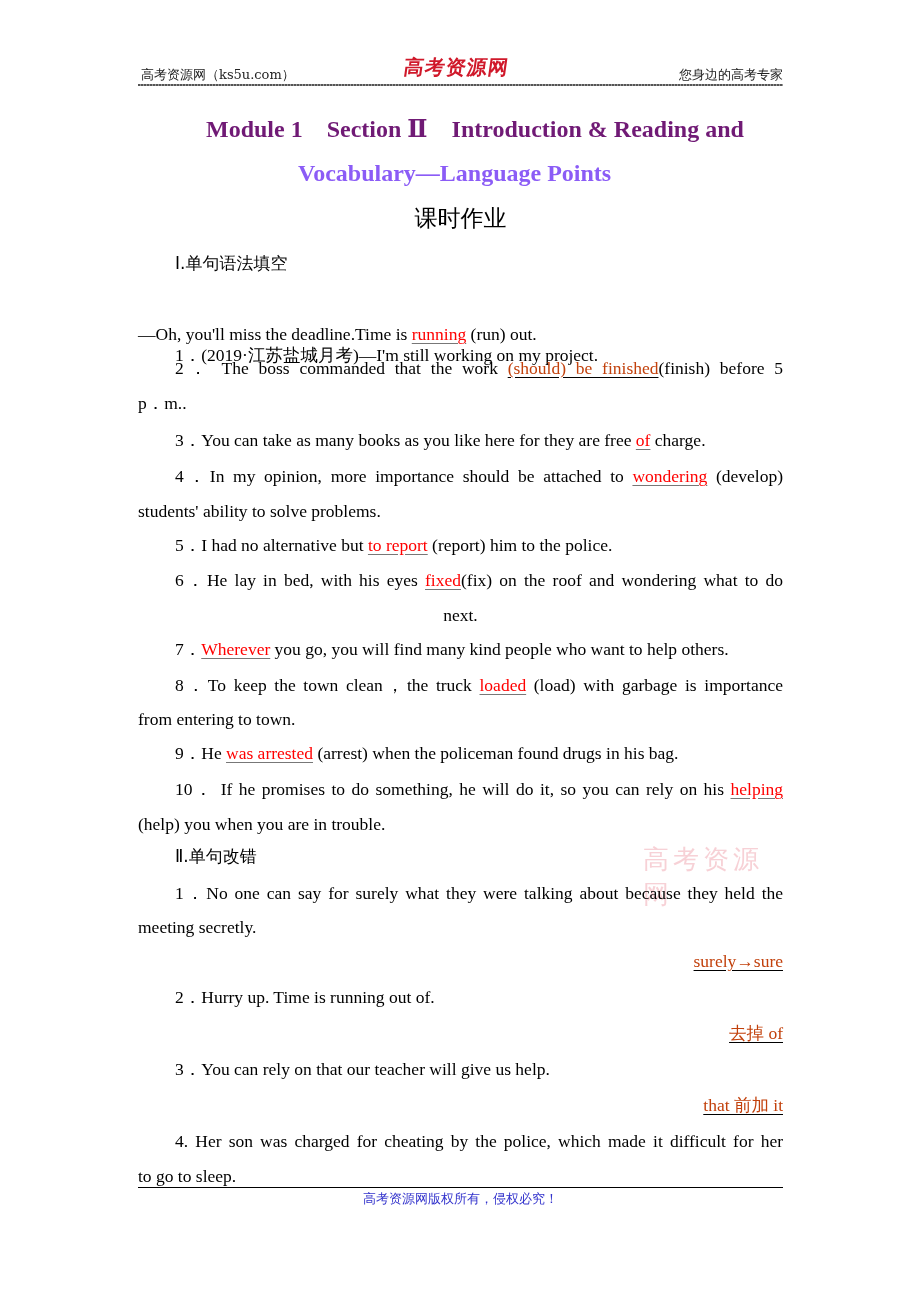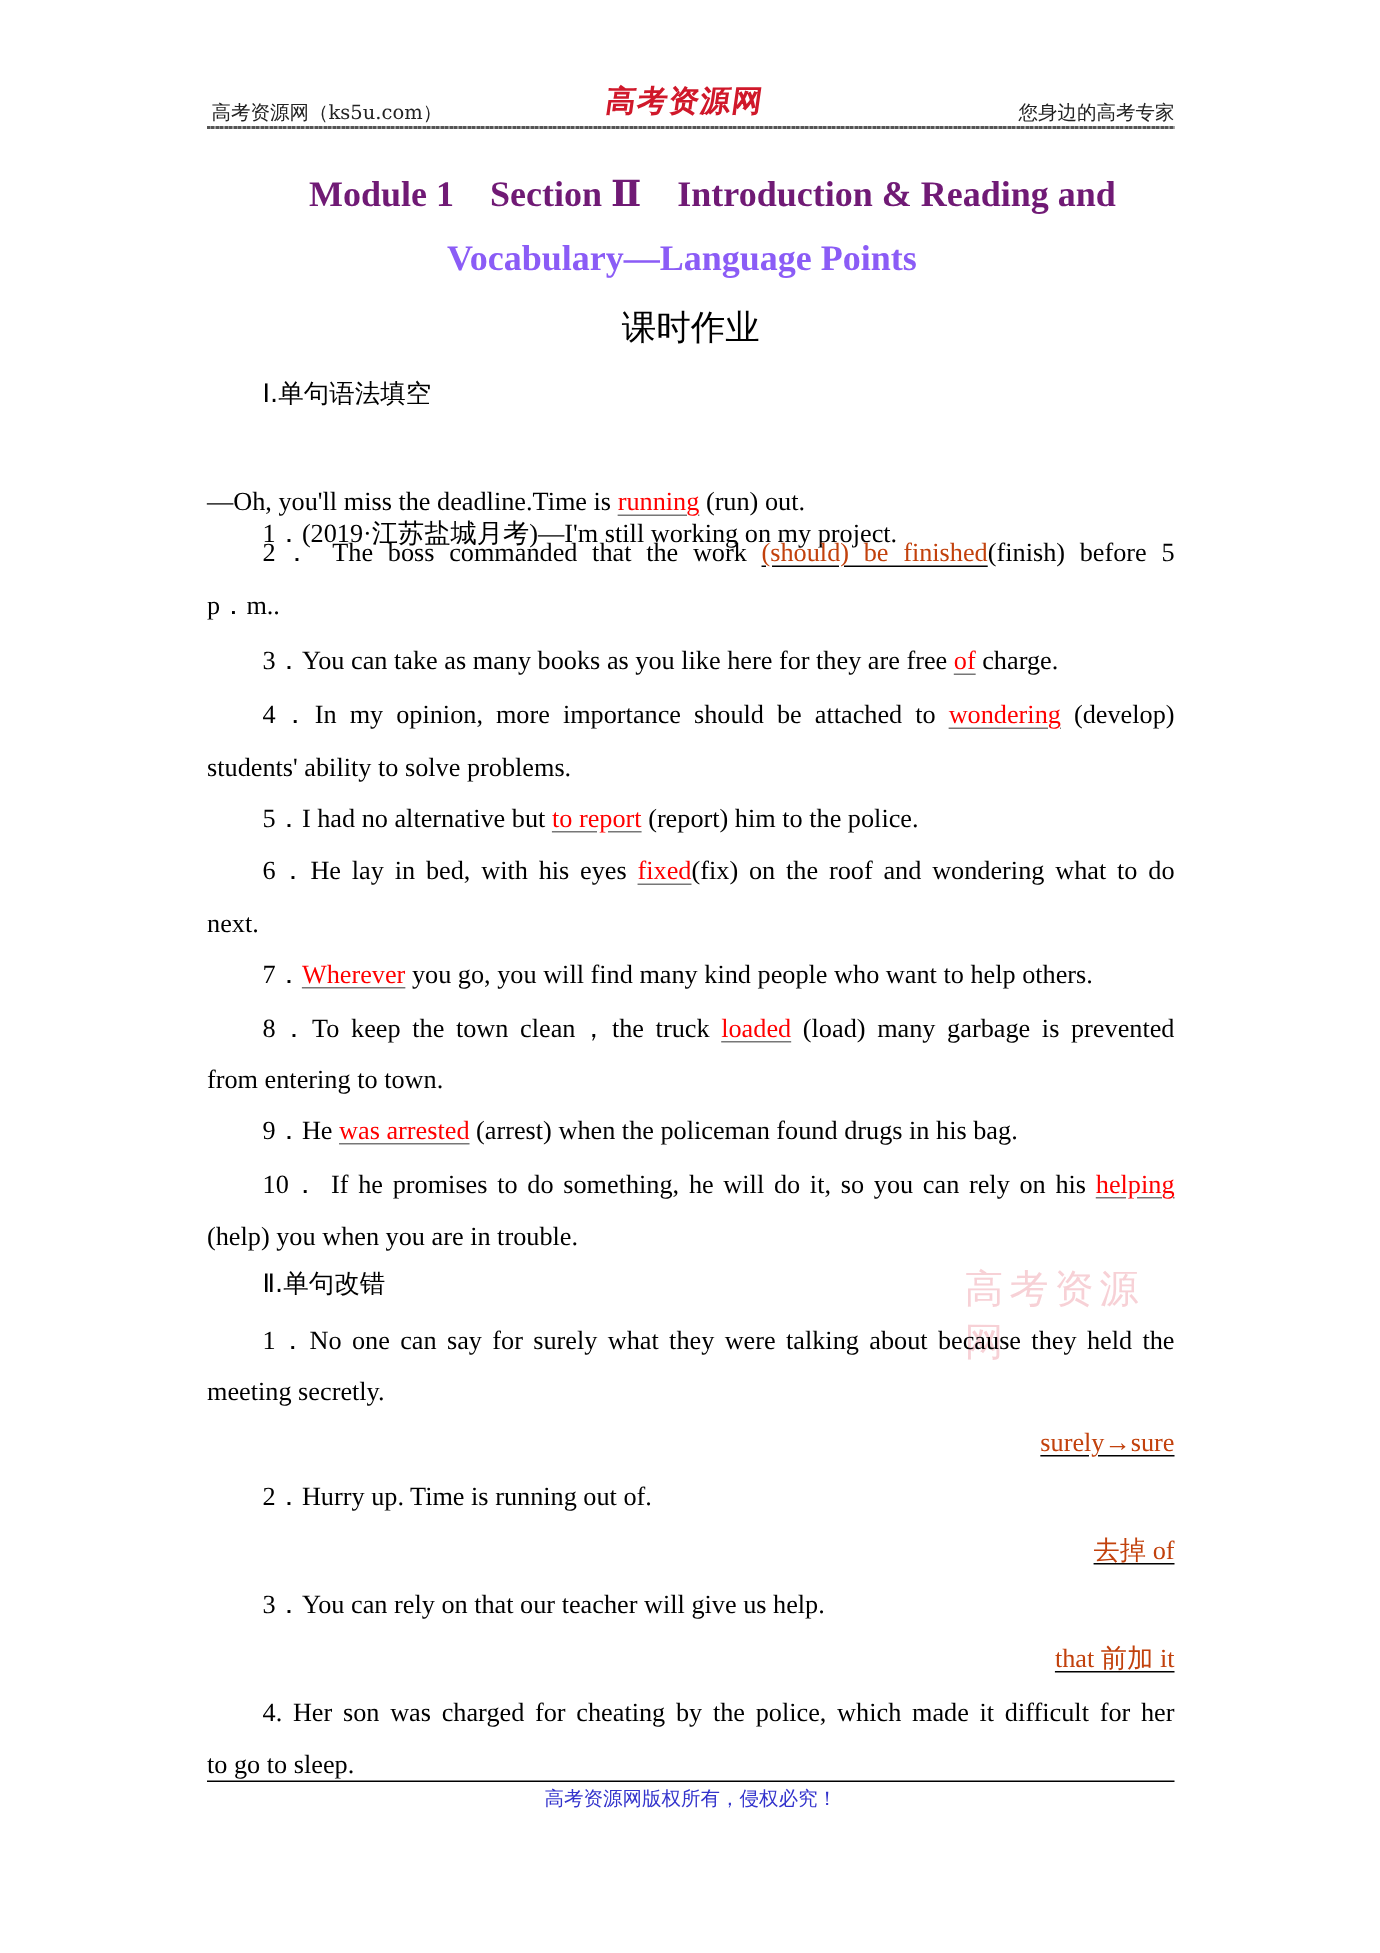--- a/index.html
+++ b/index.html
@@ -82,28 +82,28 @@
   </div>
   <div class="line" style="top:500px;">students' ability to solve problems.</div>
 
   <div class="line indent" style="top:534px;">
     <span>5．</span><span>I had no alternative but </span><span class="ans">to report</span><span> (report) him to the police.</span>
   </div>
 
   <div class="line indent justify" style="top:569px;">
     <span>6．</span><span>He lay in bed, with his eyes </span><span class="ans">fixed</span><span>(fix) on the roof and wondering what to do</span>
   </div>
-  <div class="line" style="top:604px;">next.</div>
+  <div class="line" style="top:604px;text-align:center;">next.</div>
 
   <div class="line indent" style="top:638px;">
     <span>7．</span><span class="ans">Wherever</span><span> you go, you will find many kind people who want to help others.</span>
   </div>
 
   <div class="line indent justify" style="top:674px;">
-    <span>8．</span><span>To keep the town clean，the truck </span><span class="ans">loaded</span><span> (load) many garbage is prevented</span>
+    <span>8．</span><span>To keep the town clean，the truck </span><span class="ans">loaded</span><span> (load) with garbage is importance</span>
   </div>
   <div class="line" style="top:708px;">from entering to town.</div>
 
   <div class="line indent" style="top:742px;">
     <span>9．</span><span>He </span><span class="ans">was arrested</span><span> (arrest) when the policeman found drugs in his bag.</span>
   </div>
 
   <div class="line indent justify" style="top:778px;">
     <span>10．</span><span> If he promises to do something, he will do it, so you can rely on his </span><span class="ans">helping</span>
   </div>

